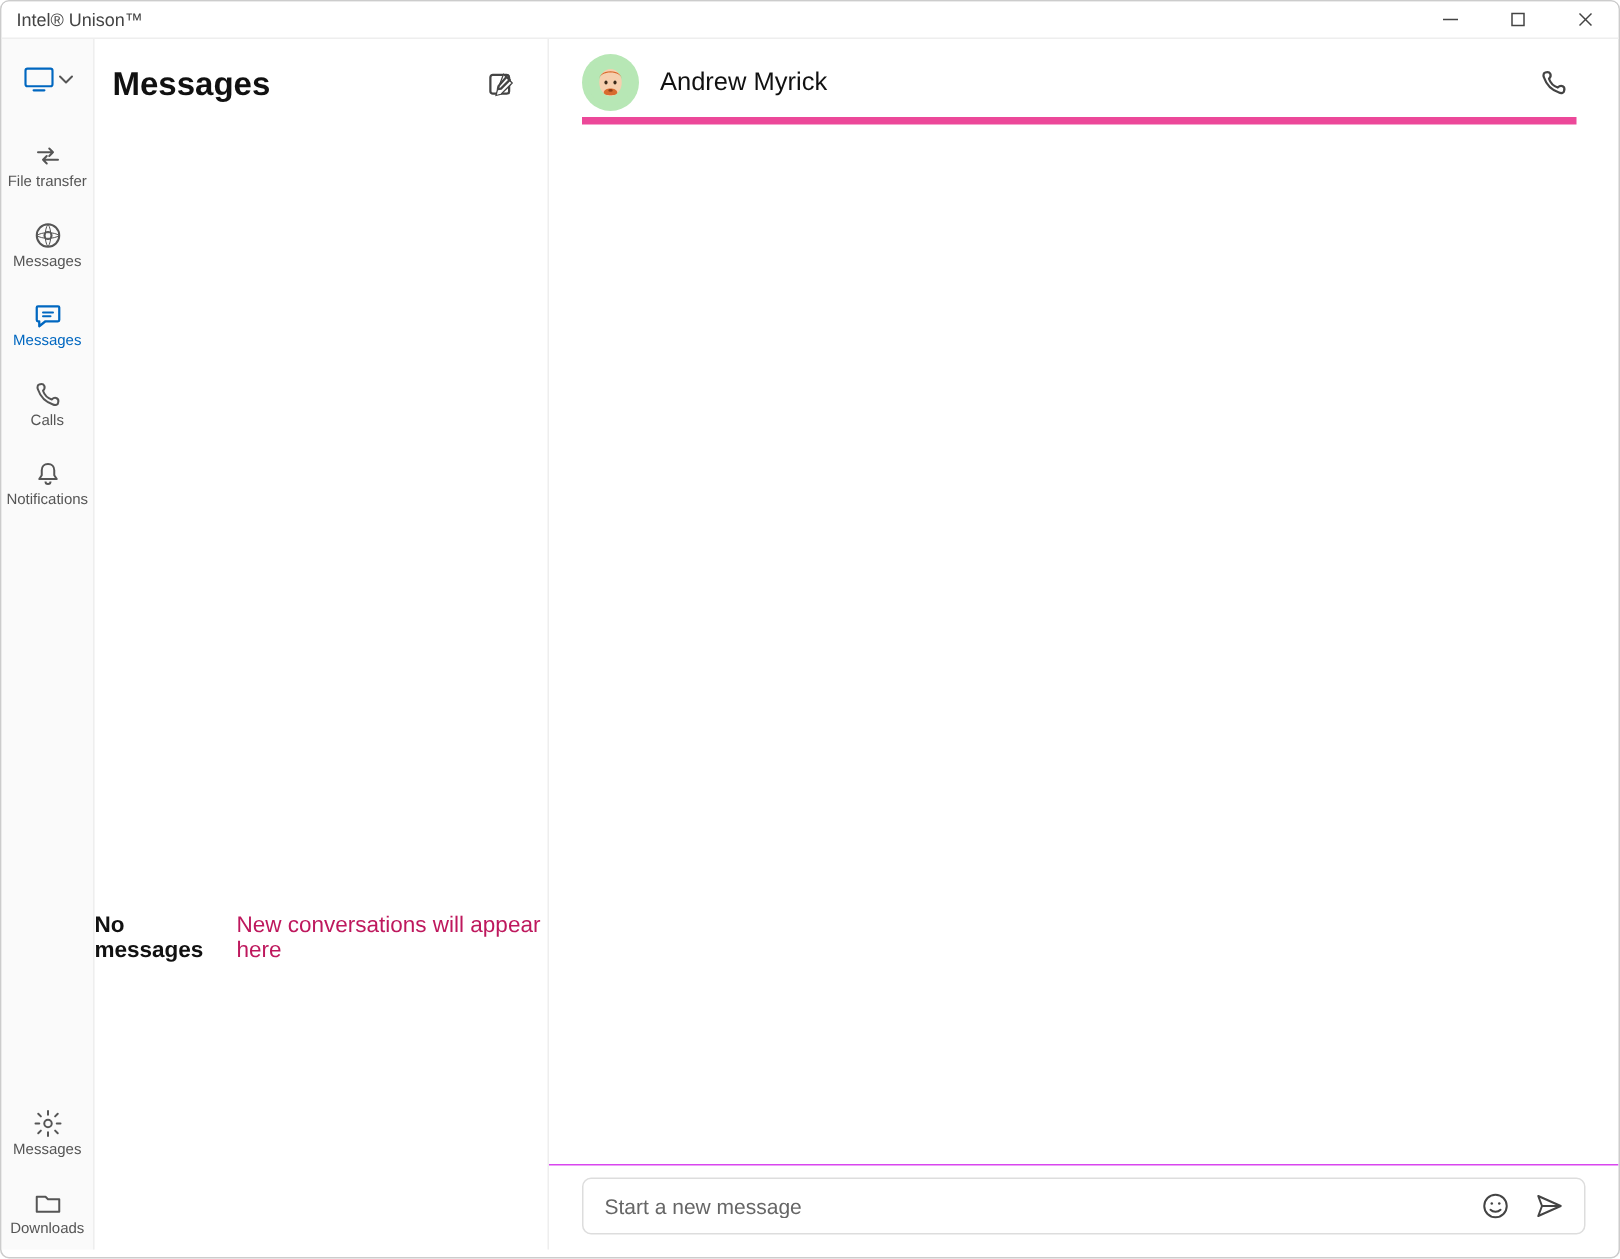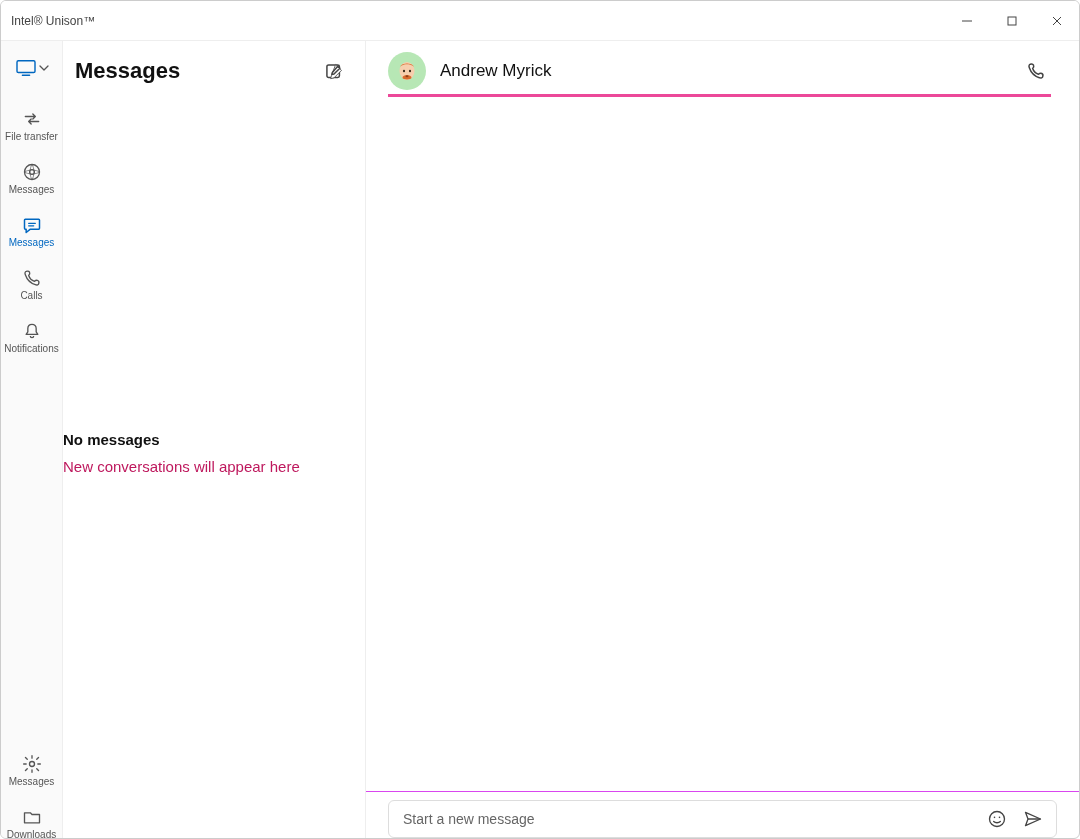--- a/index.html
+++ b/index.html
@@ -7,21 +7,21 @@
       font-family: "Segoe UI", -apple-system, sans-serif;
       width: 1080px;
       height: 839px;
       overflow: hidden;
       background: #fff;
       border: 1px solid #ccc;
       border-radius: 6px;
     }
     
     .titlebar {
-      height: 40px;
+      height: 25px;
       display: flex;
       align-items: center;
       justify-content: space-between;
       padding-left: 10px;
       border-bottom: 1px solid #eee;
       background: #fff;
     }
     .titlebar-title {
       font-size: 12px;
       color: #444;
@@ -120,21 +120,21 @@
       width: 26px;
       height: 26px;
       display: flex;
       align-items: center;
       justify-content: center;
     }
     .compose-btn svg { width: 20px; height: 20px; stroke: currentColor; fill: none; }
     .messages-empty {
       flex: 1;
       display: flex;
-      flex-direction: column;
+      align-items: center;
       justify-content: flex-start;
       padding-top: 330px;
       gap: 10px;
     }
     .empty-title {
       font-size: 15px;
       font-weight: 600;
       color: #111;
     }
     .empty-sub {
@@ -157,21 +157,21 @@
       margin: 0 20px;
     }
     .conv-header { margin: 0; padding: 0 28px 0 22px; }
     .conv-header-inner {
       display: flex;
       align-items: center;
       width: 100%;
       justify-content: space-between;
       padding-bottom: 4px;
       padding-top: 6px;
-      border-bottom: 3px solid #ec4899;
+      border-bottom: 5px solid #ec4899;
       margin: 0 0;
     }
     .conv-col .conv-header{ border-bottom: none; }
     .contact {
       display: flex;
       align-items: center;
       gap: 14px;
     }
     .avatar {
       width: 38px;

